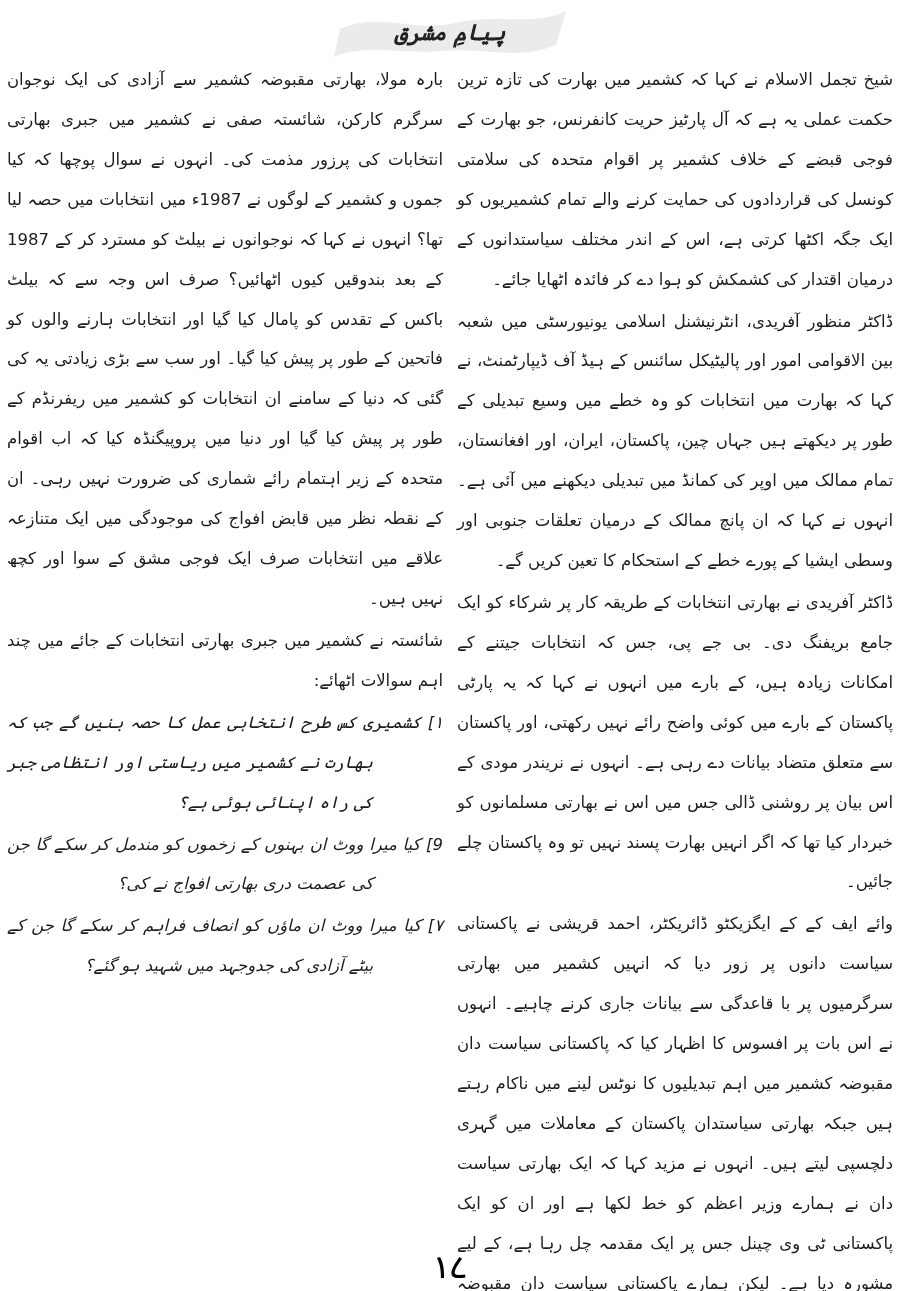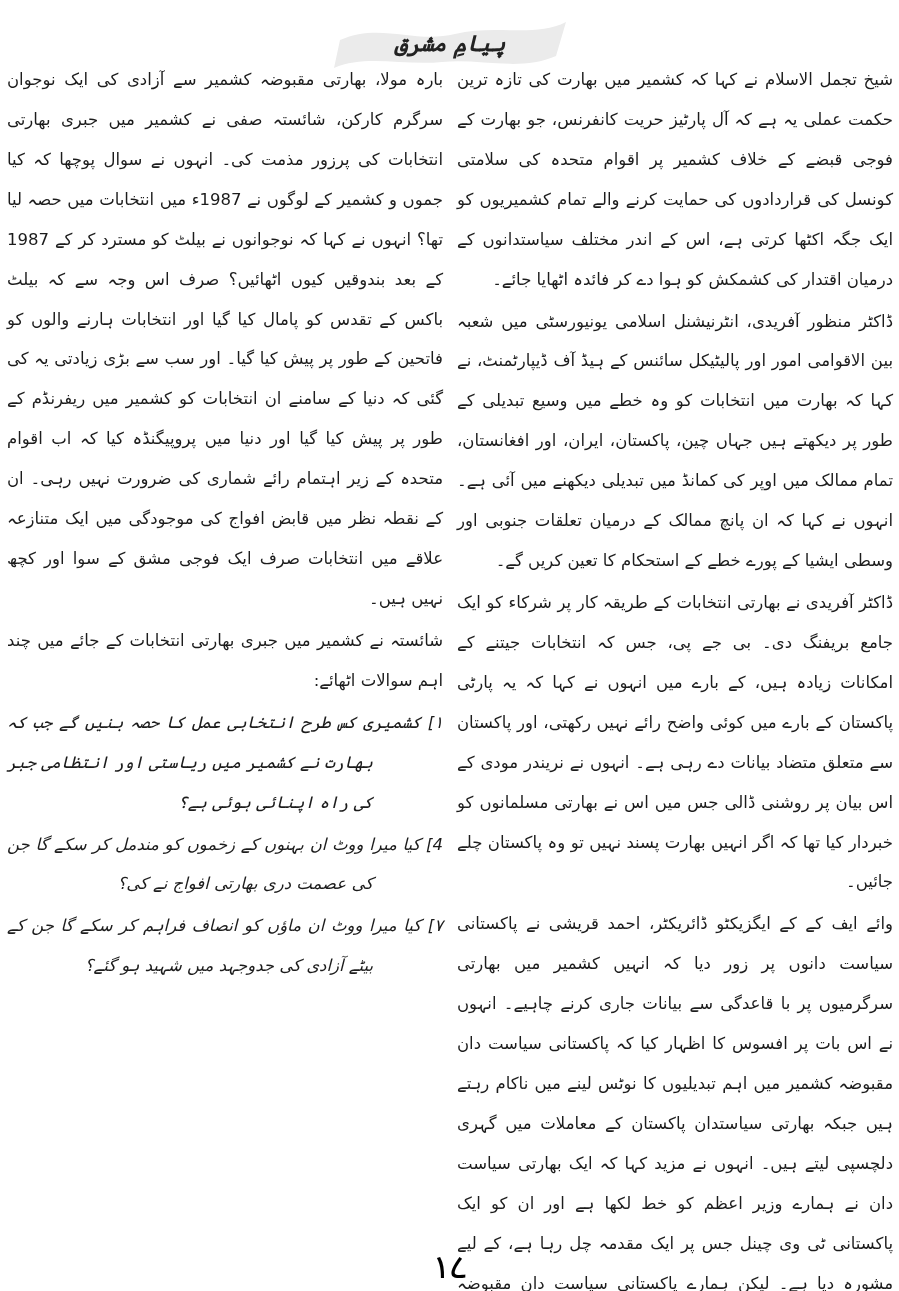--- a/index.html
+++ b/index.html
@@ -3,21 +3,21 @@
 <meta charset="utf-8">
 <style>
   html,body{margin:0;padding:0;background:#ffffff;}
   body{
     width:899px;height:1291px;position:relative;overflow:hidden;
     font-family:"DejaVu Sans", sans-serif;
     color:#1c1c1c;direction:rtl;
   }
   .page{position:absolute;inset:0;background:#ffffff;}
   
-  .masthead{position:absolute;top:18px;left:0;right:0;display:flex;justify-content:center;}
+  .masthead{position:absolute;top:7px;left:0;right:0;display:flex;justify-content:center;}
   .banner-svg{display:block;}
   .banner-text{
     font-family:"DejaVu Serif", serif;font-style:italic;font-weight:bold;
   }
   
   .columns{
     position:absolute;top:60px;right:6px;left:6px;bottom:56px;
     display:flex;gap:14px;align-items:flex-start;
   }
   .col{
@@ -60,21 +60,21 @@
       <p>ڈاکٹر آفریدی نے بھارتی انتخابات کے طریقہ کار پر شرکاء کو ایک جامع بریفنگ دی۔ بی جے پی، جس کہ انتخابات جیتنے کے امکانات زیادہ ہیں، کے بارے میں انہوں نے کہا کہ یہ پارٹی پاکستان کے بارے میں کوئی واضح رائے نہیں رکھتی، اور پاکستان سے متعلق متضاد بیانات دے رہی ہے۔ انہوں نے نریندر مودی کے اس بیان پر روشنی ڈالی جس میں اس نے بھارتی مسلمانوں کو خبردار کیا تھا کہ اگر انہیں بھارت پسند نہیں تو وہ پاکستان چلے جائیں۔</p>
       <p>وائے ایف کے کے ایگزیکٹو ڈائریکٹر، احمد قریشی نے پاکستانی سیاست دانوں پر زور دیا کہ انہیں کشمیر میں بھارتی سرگرمیوں پر با قاعدگی سے بیانات جاری کرنے چاہیے۔ انہوں نے اس بات پر افسوس کا اظہار کیا کہ پاکستانی سیاست دان مقبوضہ کشمیر میں اہم تبدیلیوں کا نوٹس لینے میں ناکام رہتے ہیں جبکہ بھارتی سیاستدان پاکستان کے معاملات میں گہری دلچسپی لیتے ہیں۔ انہوں نے مزید کہا کہ ایک بھارتی سیاست دان نے ہمارے وزیر اعظم کو خط لکھا ہے اور ان کو ایک پاکستانی ٹی وی چینل جس پر ایک مقدمہ چل رہا ہے، کے لیے مشورہ دیا ہے۔ لیکن ہمارے پاکستانی سیاست دان مقبوضہ کشمیر میں بھارت کے جبری انتخابات پر مکمل طور پر خاموش ہیں اور کسی بھی پاکستانی سیاستدان نے اس مسئلہ پر ایک بیان نہیں دیا۔ انہوں نے کہا کہ پاکستانی سیاست دانوں کے علاوہ پاکستانی ذرائع ابلاغ بھی اس معاملے میں ایک اہم کردار ادا کر سکتے ہیں۔ ہمارے میڈیا کو نہ صرف کشمیر میں بھارتی انتخابی سرگرمیوں پر رپورٹ کرنا چاہیے بلکہ مزید ایک قدم آگے بڑھ کر ان انتخابات پر سوال بھی اٹھانے چاہیے اور زمینی حقائق کو سامنے لانا چاہیے تاکہ دنیا جان سکے کہ بھارتی فوج ان کشمیریوں کو گرفتار کرتی ہے جو انتخابات کا بائیکاٹ کرتے ہیں۔</p>
 
     </section>
 
     <section class="col">
       <p>بارہ مولا، بھارتی مقبوضہ کشمیر سے آزادی کی ایک نوجوان سرگرم کارکن، شائستہ صفی نے کشمیر میں جبری بھارتی انتخابات کی پرزور مذمت کی۔ انہوں نے سوال پوچھا کہ کیا جموں و کشمیر کے لوگوں نے 1987ء میں انتخابات میں حصہ لیا تھا؟ انہوں نے کہا کہ نوجوانوں نے بیلٹ کو مسترد کر کے 1987 کے بعد بندوقیں کیوں اٹھائیں؟ صرف اس وجہ سے کہ بیلٹ باکس کے تقدس کو پامال کیا گیا اور انتخابات ہارنے والوں کو فاتحین کے طور پر پیش کیا گیا۔ اور سب سے بڑی زیادتی یہ کی گئی کہ دنیا کے سامنے ان انتخابات کو کشمیر میں ریفرنڈم کے طور پر پیش کیا گیا اور دنیا میں پروپیگنڈہ کیا کہ اب اقوام متحدہ کے زیر اہتمام رائے شماری کی ضرورت نہیں رہی۔ ان کے نقطہ نظر میں قابض افواج کی موجودگی میں ایک متنازعہ علاقے میں انتخابات صرف ایک فوجی مشق کے سوا اور کچھ نہیں ہیں۔</p>
       <p>شائستہ نے کشمیر میں جبری بھارتی انتخابات کے جائے میں چند اہم سوالات اٹھائے:</p>
 
       <p class="question">۱] کشمیری کس طرح انتخابی عمل کا حصہ بنیں گے جب کہ بھارت نے کشمیر میں ریاستی اور انتظامی جبر کی راہ اپنائی ہوئی ہے؟</p>
-      <p class="question">4] کیا میرا ووٹ ان بہنوں کے زخموں کو مندمل کر سکے گا جن کی عصمت دری بھارتی افواج نے کی؟</p>
+      <p class="question">9] کیا میرا ووٹ ان بہنوں کے زخموں کو مندمل کر سکے گا جن کی عصمت دری بھارتی افواج نے کی؟</p>
       <p class="question">۷] کیا میرا ووٹ ان ماؤں کو انصاف فراہم کر سکے گا جن کے بیٹے آزادی کی جدوجہد میں شہید ہو گئے؟</p>
 
     </section>
 
   </main>
 
   <footer class="footer">
     <div class="page-number">۱۷</div>
   </footer>
 

